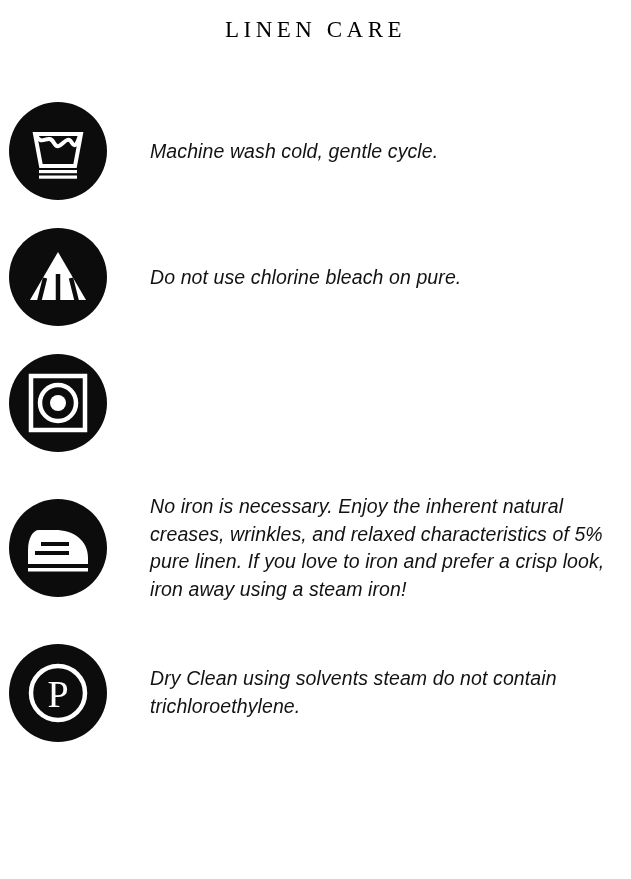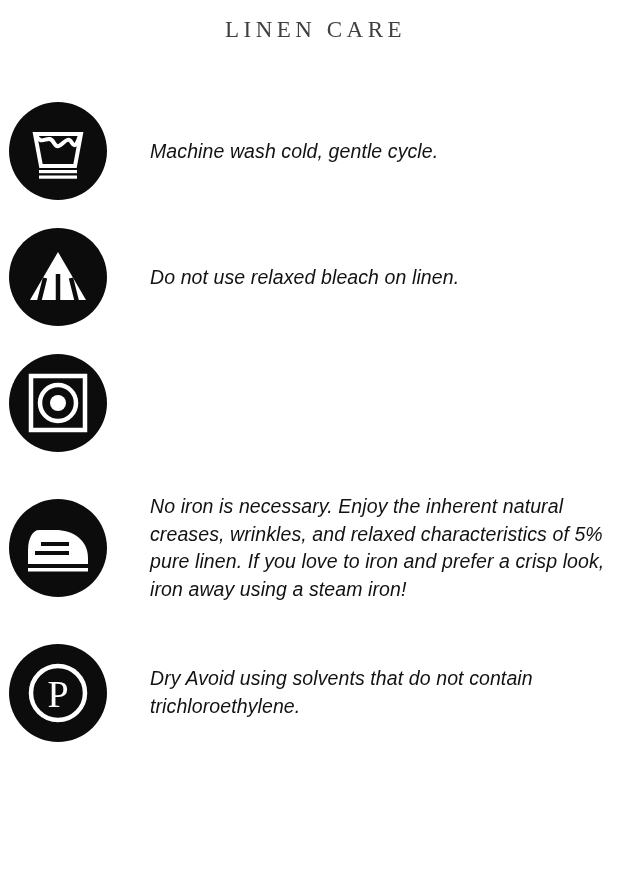--- a/index.html
+++ b/index.html
@@ -19,21 +19,21 @@
     position: relative;
     width: 631px;
     height: 879px;
     background: #ffffff;
   }
   .title {
     text-align: center;
     font-family: "Liberation Serif", serif;
     font-size: 23px;
     letter-spacing: 4.5px;
-    color: #404040;
+    color: #000000;
     padding-top: 2px;
     font-weight: 400;
   }
   .care-list {
     margin-top: 52px;
   }
   .care-row {
     display: flex;
     align-items: center;
     width: 100%;
@@ -100,21 +100,21 @@
         <div class="icon-badge">
           <svg width="64" height="58" viewBox="0 0 64 58" aria-hidden="true">
             <path d="M32 4 L60 52 L4 52 Z" fill="#ffffff"></path>
             <line x1="19" y1="30" x2="13" y2="54" stroke="#0c0c0c" stroke-width="4.5"></line>
             <line x1="32" y1="26" x2="32" y2="54" stroke="#0c0c0c" stroke-width="4.5"></line>
             <line x1="45" y1="30" x2="51" y2="54" stroke="#0c0c0c" stroke-width="4.5"></line>
           </svg>
         </div>
       </div>
       <div class="text-cell">
-        <p class="care-text">Do not use relaxed bleach on linen.</p>
+        <p class="care-text">Do not use chlorine bleach on pure.</p>
       </div>
     </div>
 
     <div class="care-row">
       <div class="icon-cell">
         <div class="icon-badge">
           <svg width="60" height="60" viewBox="0 0 60 60" aria-hidden="true">
             <rect x="3" y="3" width="54" height="54" fill="none" stroke="#ffffff" stroke-width="4.5"></rect>
             <circle cx="30" cy="30" r="18" fill="none" stroke="#ffffff" stroke-width="4.5"></circle>
             <circle cx="30" cy="30" r="8" fill="#ffffff"></circle>
@@ -142,18 +142,18 @@
     <div class="care-row">
       <div class="icon-cell">
         <div class="icon-badge">
           <svg width="62" height="62" viewBox="0 0 62 62" aria-hidden="true">
             <circle cx="31" cy="31" r="27" fill="none" stroke="#ffffff" stroke-width="4.5"></circle>
             <text x="31" y="45" text-anchor="middle" font-family="Liberation Serif, serif" font-size="38" fill="#ffffff">P</text>
           </svg>
         </div>
       </div>
       <div class="text-cell">
-        <p class="care-text">Dry Avoid using solvents that do not contain trichloroethylene.</p>
+        <p class="care-text">Dry Clean using solvents steam do not contain trichloroethylene.</p>
       </div>
     </div>
 
   </div>
 </div>
 
 </body></html>

